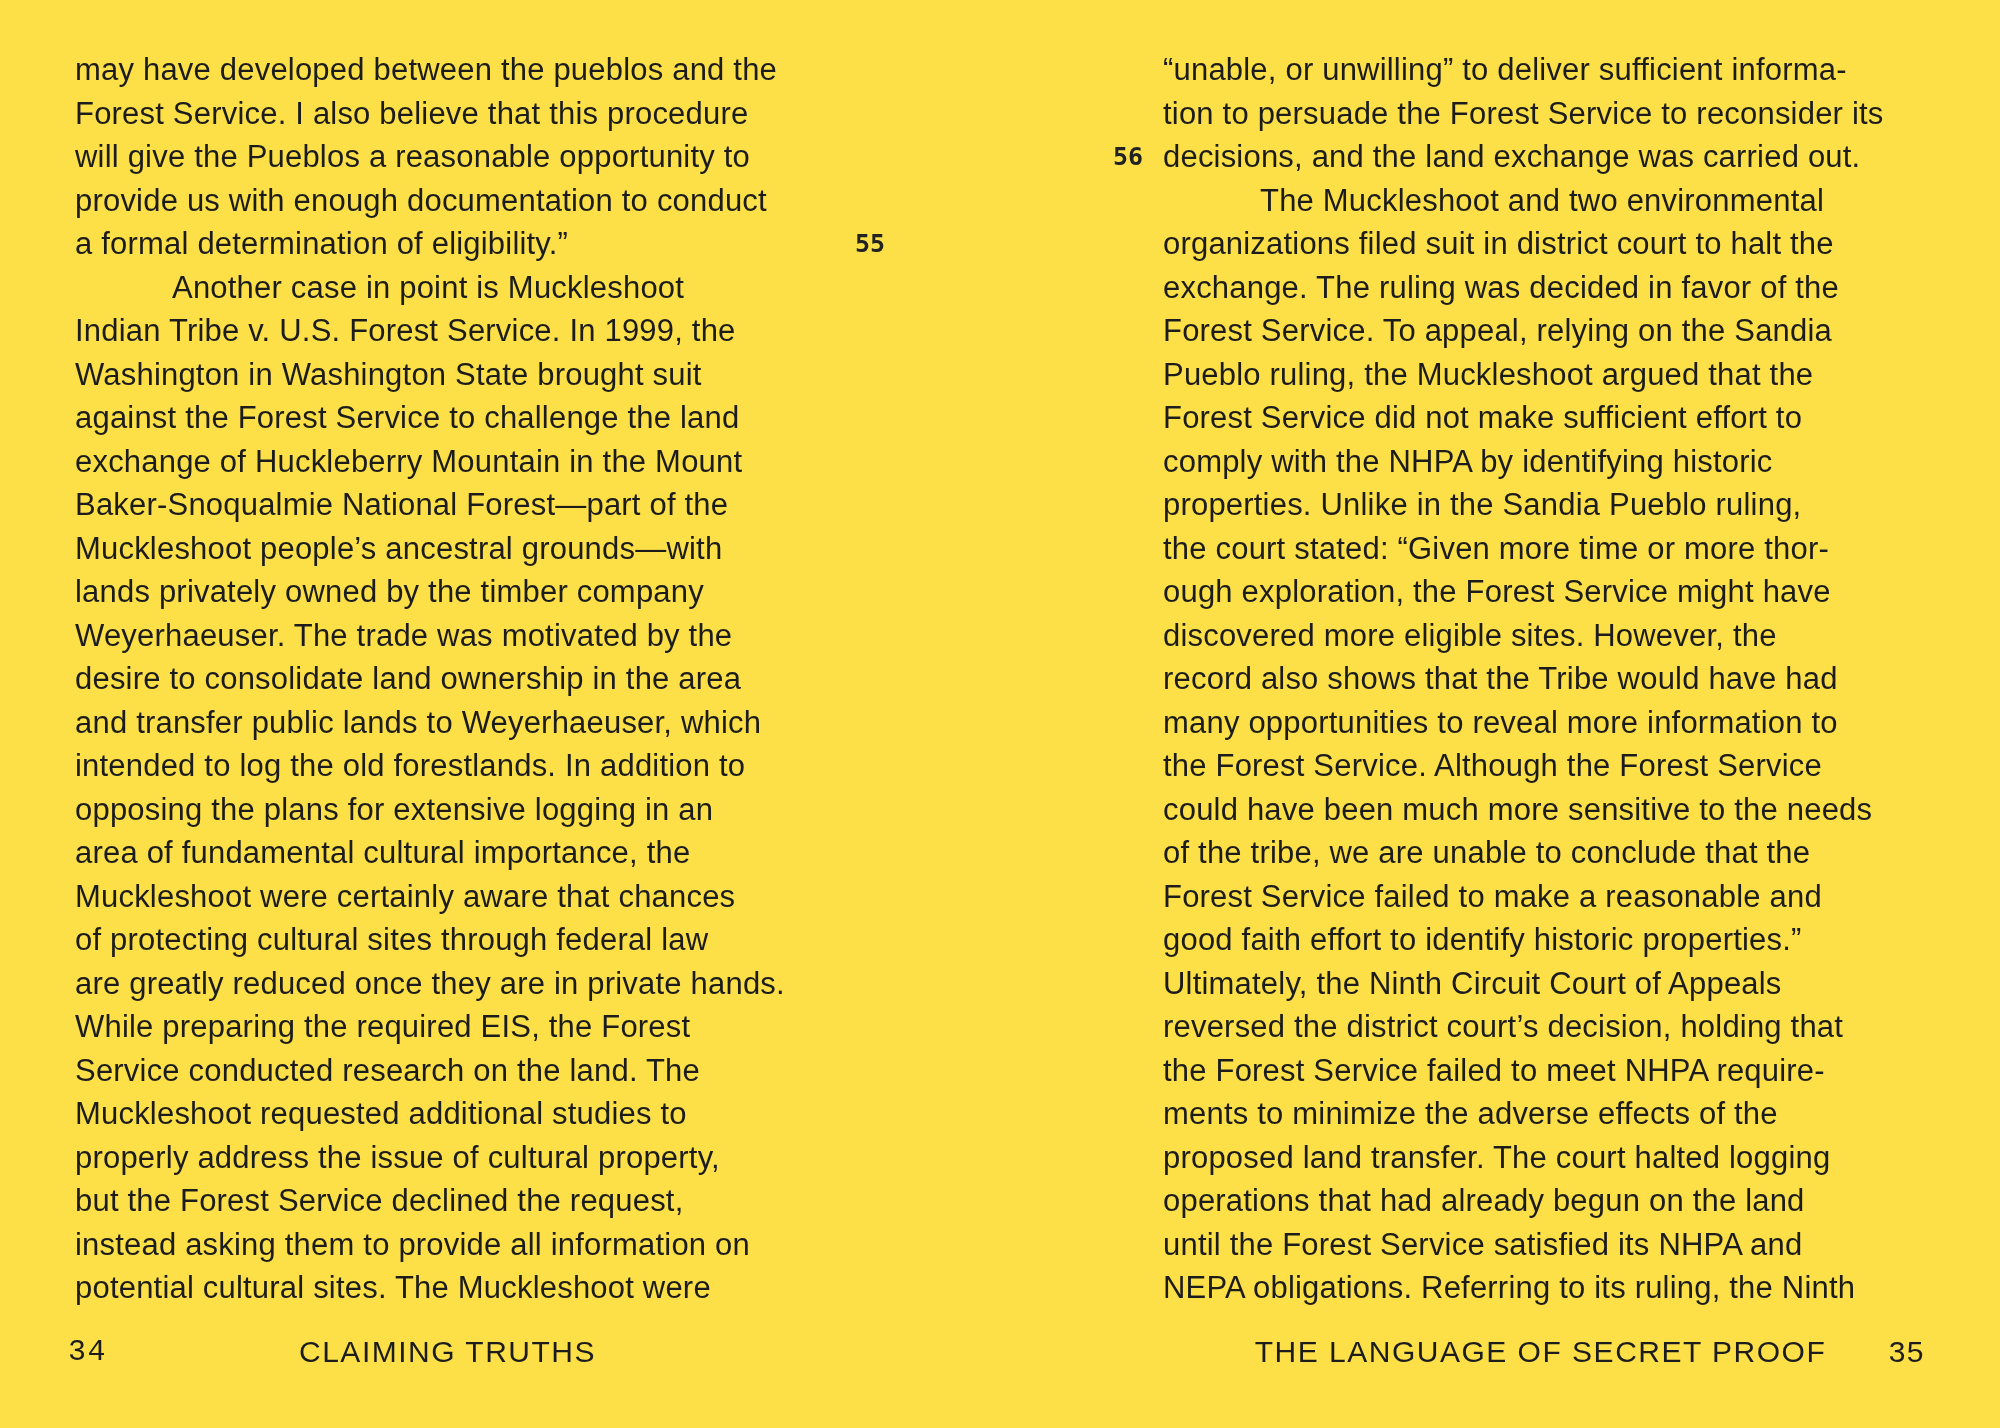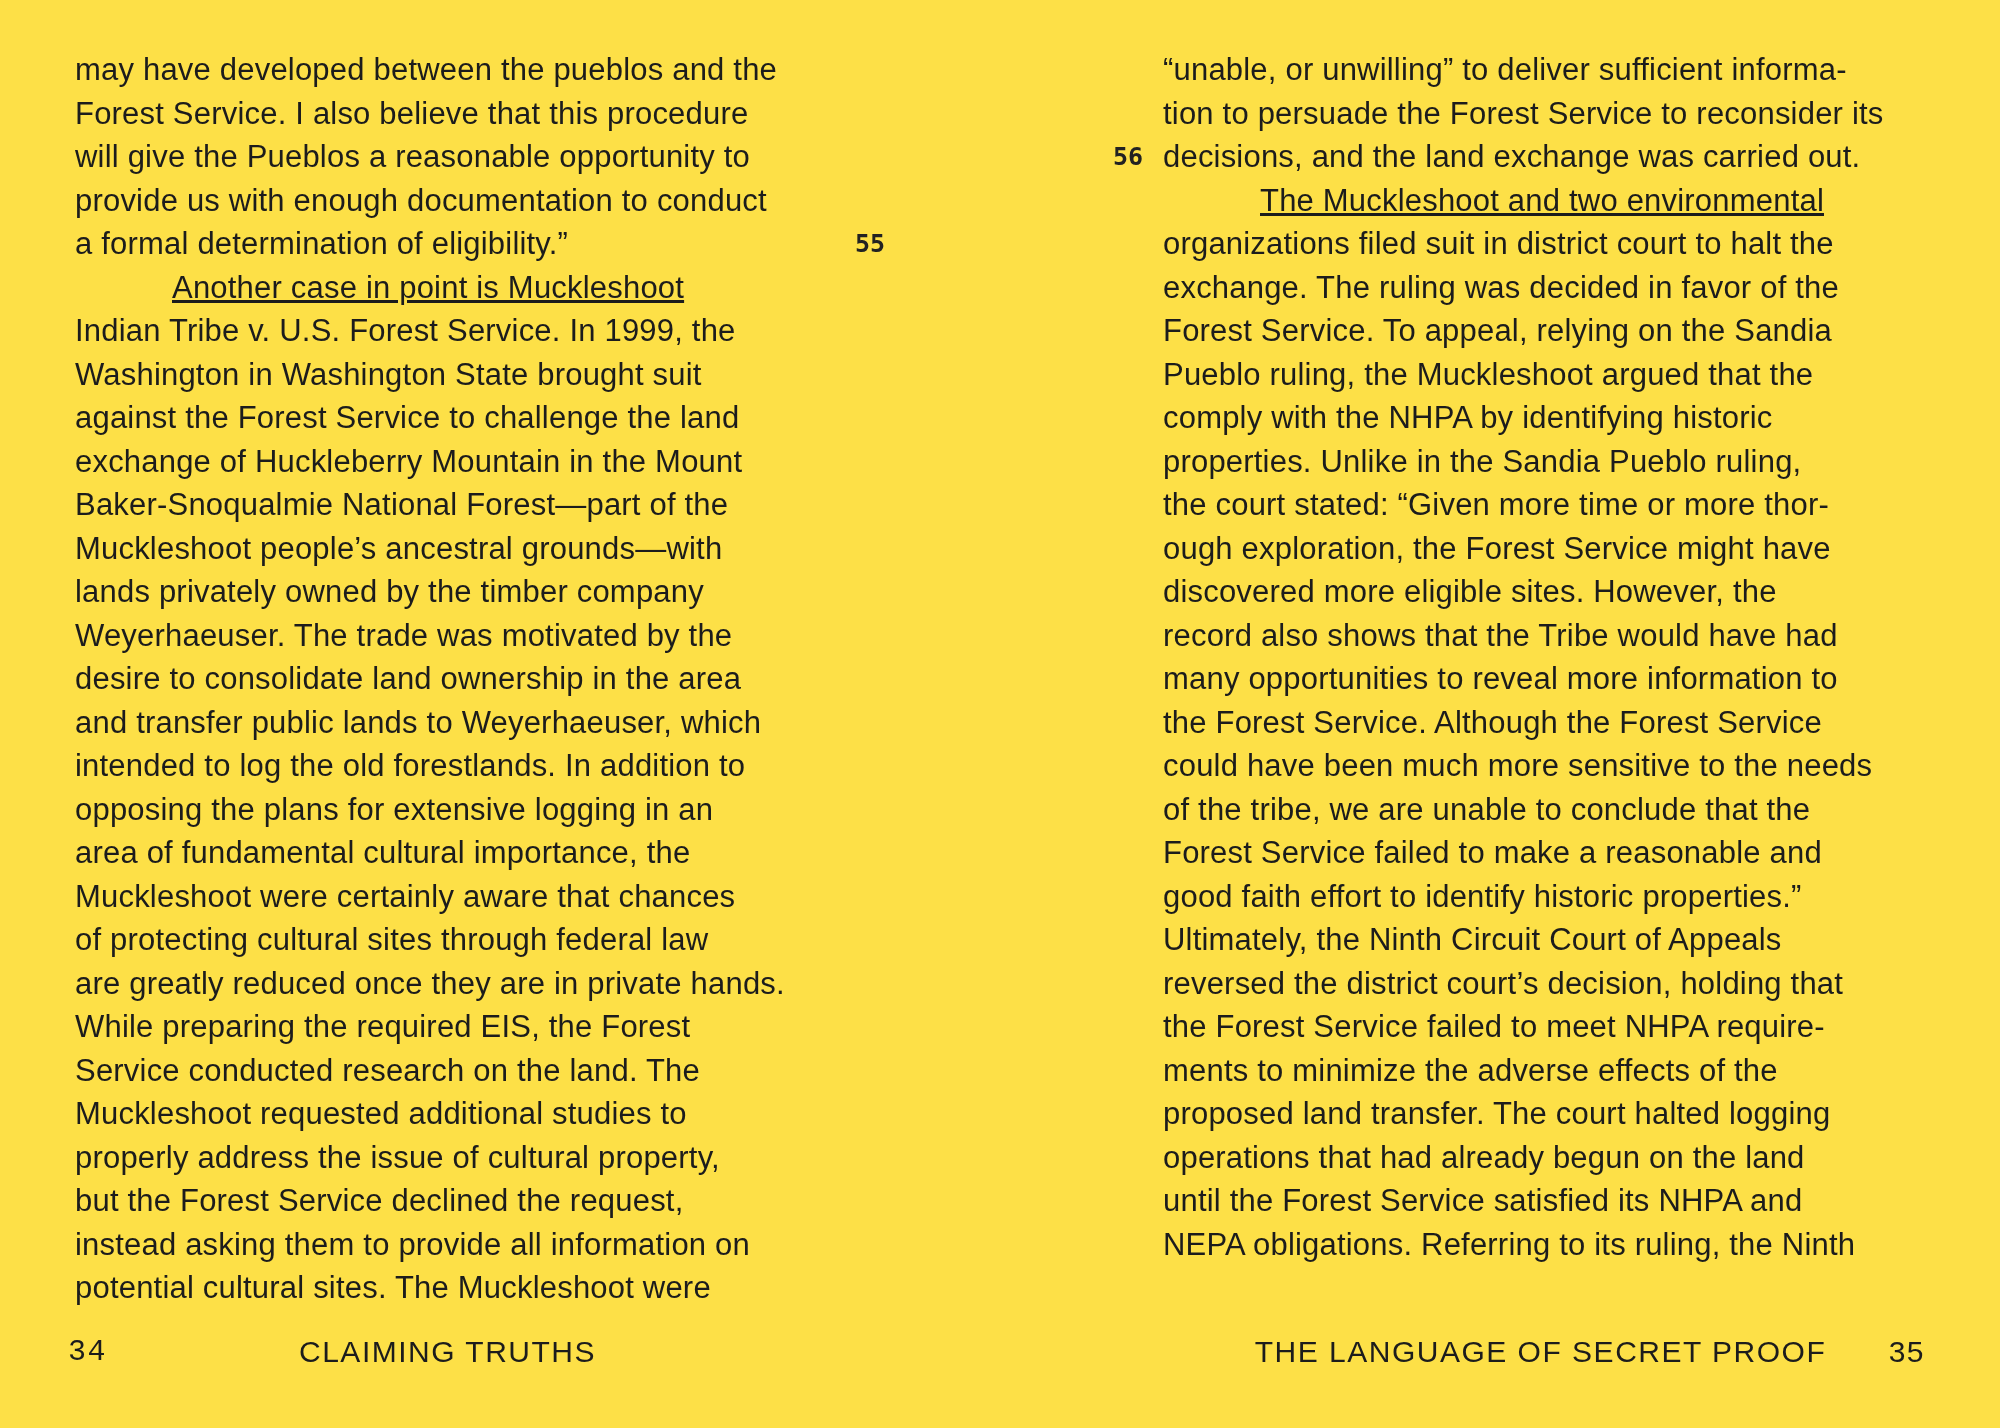--- a/index.html
+++ b/index.html
@@ -22,21 +22,20 @@
     font-size: 31px;
     line-height: 43.5px;
     letter-spacing: 0.2px;
   }
   .text-column .tline {
     white-space: nowrap;
     height: 43.5px;
   }
   .text-column .tline.indented {
     padding-left: 97px;
-    text-decoration: underline;
   }
   .col-left  { left: 75px;   width: 745px; }
   .col-right { left: 1163px; width: 755px; }
 
   .margin-note {
     position: absolute;
     font-family: "DejaVu Sans Mono", "Liberation Mono", monospace;
     font-weight: 700;
     font-size: 25px;
     line-height: 25px;
@@ -102,20 +101,21 @@
 
   <div class="text-column col-right">
       <div class="tline">“unable, or unwilling” to deliver sufficient informa-</div>
       <div class="tline">tion to persuade the Forest Service to reconsider its</div>
       <div class="tline">decisions, and the land exchange was carried out.</div>
       <div class="tline indented">The Muckleshoot and two environmental</div>
       <div class="tline">organizations filed suit in district court to halt the</div>
       <div class="tline">exchange. The ruling was decided in favor of the</div>
       <div class="tline">Forest Service. To appeal, relying on the Sandia</div>
       <div class="tline">Pueblo ruling, the Muckleshoot argued that the</div>
+      <div class="tline">Forest Service did not make sufficient effort to</div>
       <div class="tline">comply with the NHPA by identifying historic</div>
       <div class="tline">properties. Unlike in the Sandia Pueblo ruling,</div>
       <div class="tline">the court stated: “Given more time or more thor-</div>
       <div class="tline">ough exploration, the Forest Service might have</div>
       <div class="tline">discovered more eligible sites. However, the</div>
       <div class="tline">record also shows that the Tribe would have had</div>
       <div class="tline">many opportunities to reveal more information to</div>
       <div class="tline">the Forest Service. Although the Forest Service</div>
       <div class="tline">could have been much more sensitive to the needs</div>
       <div class="tline">of the tribe, we are unable to conclude that the</div>

